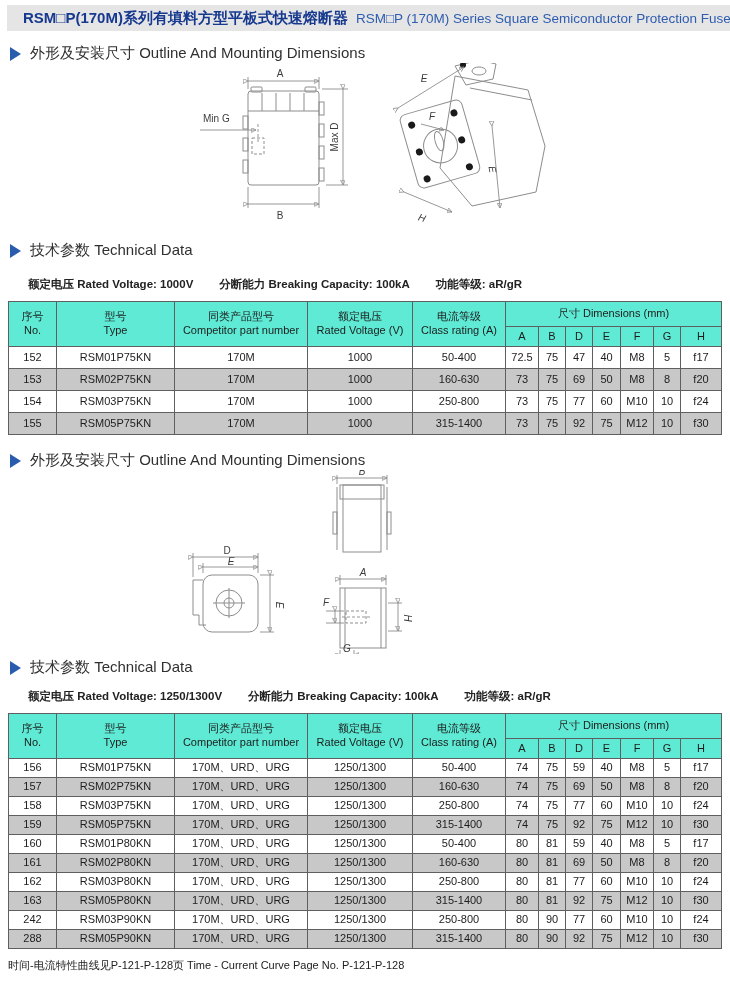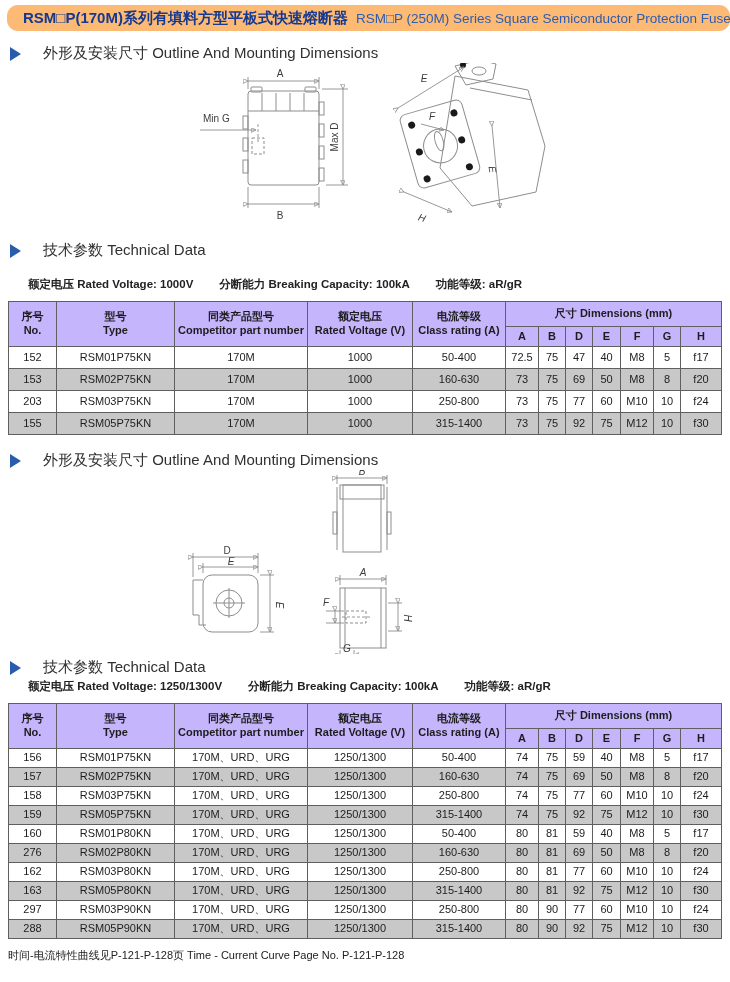--- a/index.html
+++ b/index.html
@@ -3,67 +3,66 @@
 <meta charset="utf-8">
 <style>
   html,body{margin:0;padding:0;}
   body{
     width:730px;height:982px;background:#ffffff;
     font-family:"Liberation Sans","DejaVu Sans",sans-serif;
     color:#222;overflow:hidden;position:relative;
   }
   
   .banner{
-    margin:5px 0 0 7px;height:26px;background:#fdba74;
+    margin:5px 0 0 7px;height:26px;background:#e5e5e5;
     display:flex;align-items:center;padding-left:16px;gap:8px;
     white-space:nowrap;
-    border-radius:11px;
   }
   .banner .zh{font-size:15px;font-weight:bold;color:#16398f;letter-spacing:0;}
   .banner .en{font-size:13.5px;color:#2e5cb0;}
   
   .sec-heading{
-    display:flex;align-items:center;gap:22px;margin:13px 0 0 10px;
+    display:flex;align-items:center;gap:9px;margin:13px 0 0 10px;
     font-size:15px;color:#303030;font-weight:500;
   }
   .tri{width:0;height:0;border-top:7px solid transparent;border-bottom:7px solid transparent;
        border-left:11px solid #2a5cad;display:inline-block;}
   
   svg{display:block;}
   .dwg line,.dwg rect,.dwg path,.dwg circle,.dwg polygon,.dwg ellipse{
     stroke:#8d8d8d;stroke-width:1;fill:none;}
   .dwg .dim{stroke:#7d7d7d;stroke-width:0.8;}
   .dwg text{stroke:none;fill:#3c3c3c;font-size:10px;font-family:"Liberation Sans",sans-serif;}
   .dwg .it{font-style:italic;}
   .dwg .bolt{fill:#1a1a1a;stroke:none;}
   .dwg .dash{stroke-dasharray:3 2;}
   
   .params{margin:17px 0 0 28px;font-size:11.5px;color:#222;}
   .params span{margin-right:26px;font-weight:bold;}
   
   table{border-collapse:collapse;margin:9px 0 0 8px;table-layout:fixed;width:713px;
         font-size:11px;color:#1d1d1d;text-align:center;}
   th,td{border:1px solid #5f5f5f;padding:0;line-height:1.25;overflow:hidden;white-space:nowrap;}
-  thead th{background:#c4b5fd;font-weight:bold;}
+  thead th{background:#5eead4;font-weight:normal;}
   thead .l2{height:20px;}
   thead .l1 th{height:24px;}
   th .zh{display:block;font-size:11px;}
   th .en{display:block;font-size:11px;}
   #t1 tbody td{height:21px;}
   #t2 tbody td{height:18px;}
   tbody tr.alt td{background:#c8c8c8;}
   
   .footer{margin:9px 0 0 8px;font-size:11px;color:#222;}
 </style>
 </head>
 <body>
 
 <div class="banner">
   <span class="zh">RSM□P(170M)系列有填料方型平板式快速熔断器</span>
-  <span class="en">RSM□P (250M) Series Square Semiconductor Protection Fuse</span>
+  <span class="en">RSM□P (170M) Series Square Semiconductor Protection Fuse</span>
 </div>
 
 <div class="sec-heading">
   <span class="tri"></span>
   <span>外形及安装尺寸 Outline And Mounting Dimensions</span>
 </div>
 
 <svg class="dwg" width="730" height="172" viewBox="0 85 730 172">
   <defs>
     <marker id="a1" markerWidth="8" markerHeight="8" refX="6" refY="3" orient="auto">
@@ -222,21 +221,21 @@
         <td>160-630</td>
         <td>73</td>
         <td>75</td>
         <td>69</td>
         <td>50</td>
         <td>M8</td>
         <td>8</td>
         <td>f20</td>
       </tr>
       <tr>
-        <td>203</td>
+        <td>154</td>
         <td>RSM03P75KN</td>
         <td>170M</td>
         <td>1000</td>
         <td>250-800</td>
         <td>73</td>
         <td>75</td>
         <td>77</td>
         <td>60</td>
         <td>M10</td>
         <td>10</td>
@@ -335,21 +334,21 @@
     <line class="dim" x1="366" y1="670" x2="354" y2="670" marker-end="url(#a2)"></line>
     <text class="it" x="347" y="667" text-anchor="middle">G</text>
   </g>
 </svg>
 
 <div class="sec-heading" style="margin-top:4px;">
   <span class="tri"></span>
   <span>技术参数 Technical  Data</span>
 </div>
 
-<div class="params" style="margin-top:2px;">
+<div class="params" style="margin-top:12px;">
   <span>额定电压 Rated Voltage: 1250/1300V</span><span>分断能力 Breaking Capacity: 100kA</span><span>功能等级: aR/gR</span>
 </div>
 
 <table id="t2">
   <colgroup>
     <col style="width:48px">
       <col style="width:118px">
       <col style="width:133px">
       <col style="width:105px">
       <col style="width:93px">
@@ -460,21 +459,21 @@
         <td>50-400</td>
         <td>80</td>
         <td>81</td>
         <td>59</td>
         <td>40</td>
         <td>M8</td>
         <td>5</td>
         <td>f17</td>
       </tr>
       <tr class="alt">
-        <td>276</td>
+        <td>161</td>
         <td>RSM02P80KN</td>
         <td>170M、URD、URG</td>
         <td>1250/1300</td>
         <td>160-630</td>
         <td>80</td>
         <td>81</td>
         <td>69</td>
         <td>50</td>
         <td>M8</td>
         <td>8</td>
@@ -502,21 +501,21 @@
         <td>315-1400</td>
         <td>80</td>
         <td>81</td>
         <td>92</td>
         <td>75</td>
         <td>M12</td>
         <td>10</td>
         <td>f30</td>
       </tr>
       <tr>
-        <td>297</td>
+        <td>242</td>
         <td>RSM03P90KN</td>
         <td>170M、URD、URG</td>
         <td>1250/1300</td>
         <td>250-800</td>
         <td>80</td>
         <td>90</td>
         <td>77</td>
         <td>60</td>
         <td>M10</td>
         <td>10</td>

